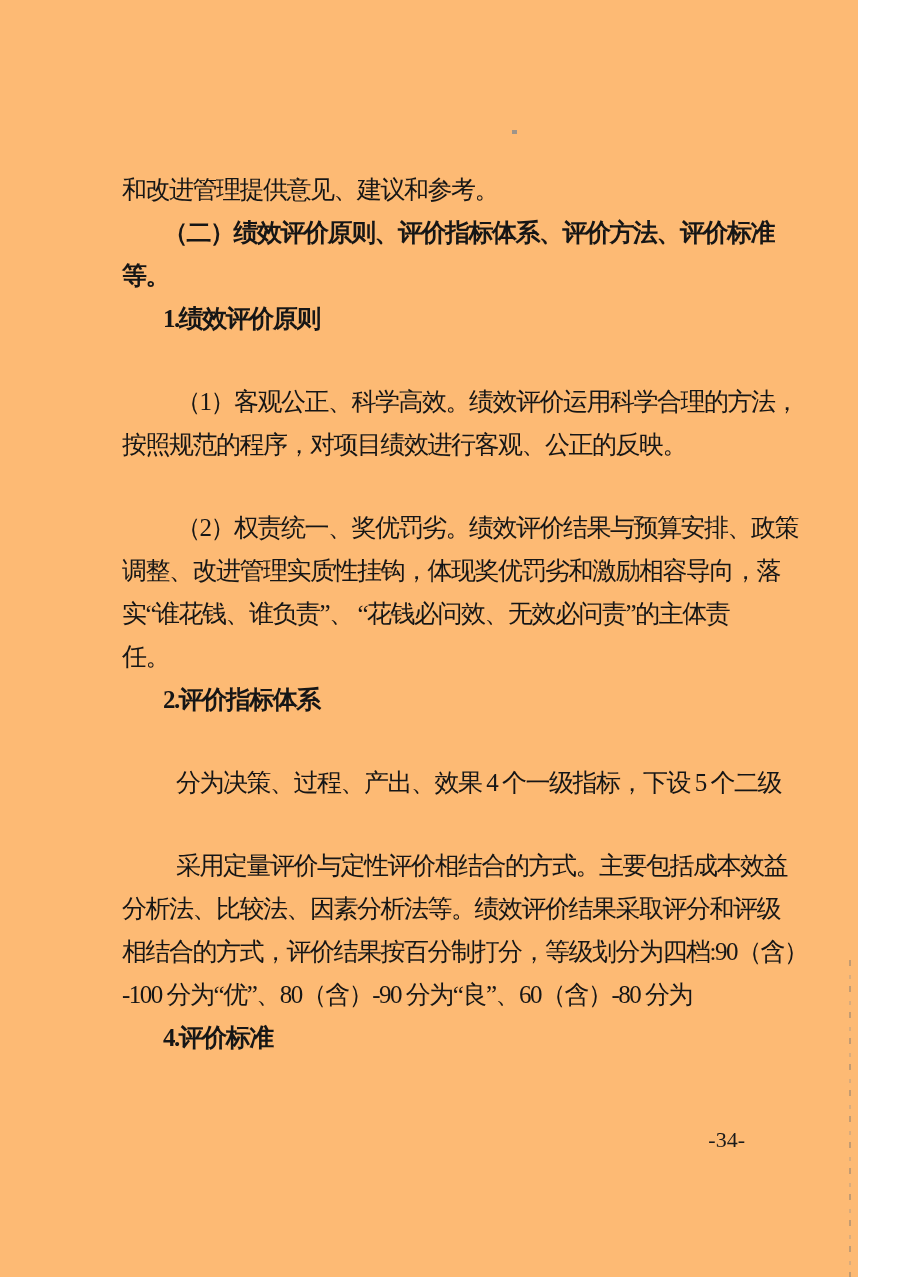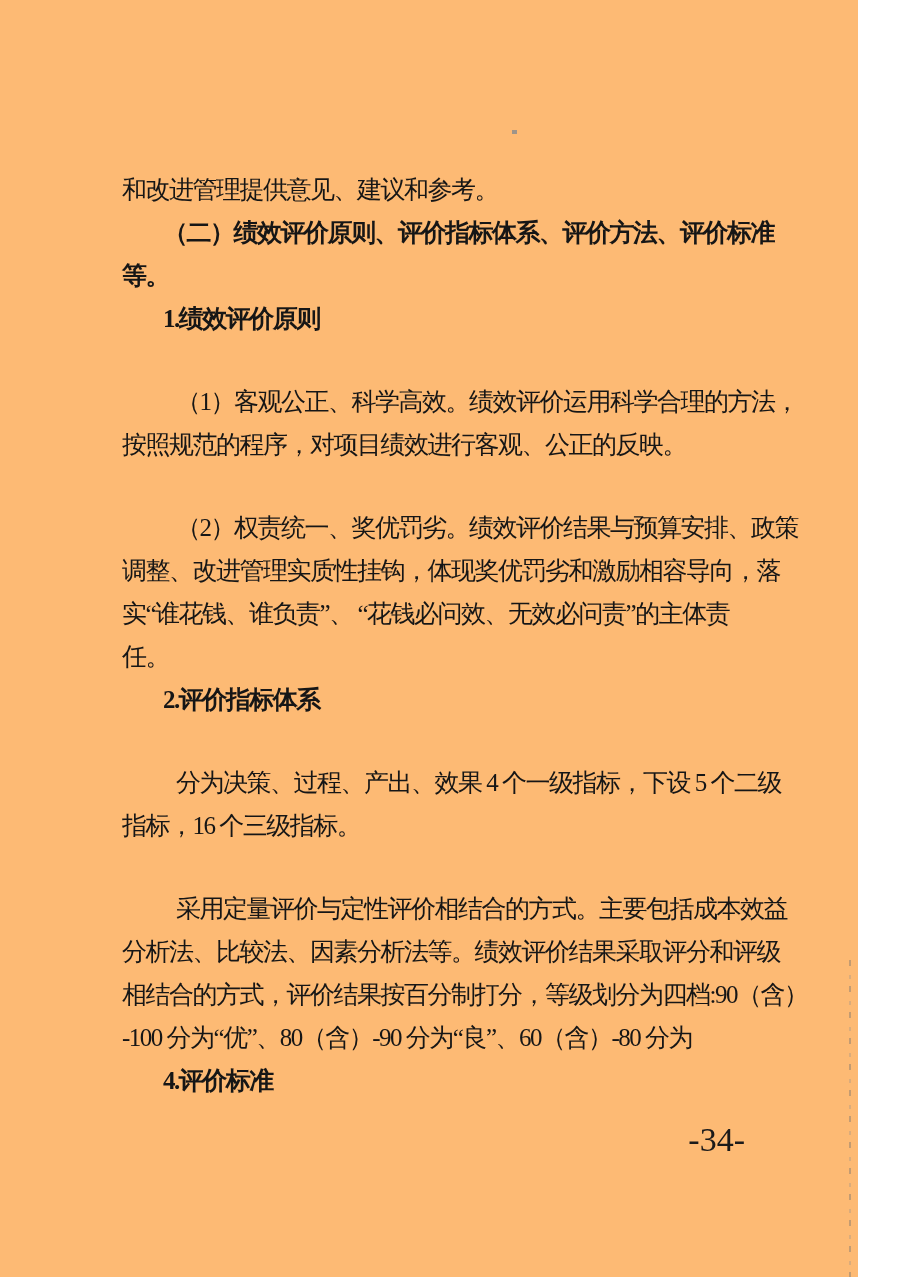--- a/index.html
+++ b/index.html
@@ -38,21 +38,21 @@
   }
   .ind15 {
     padding-left: 41px;
   }
   .pagenum {
     position: absolute;
     top: 1118px;
     right: 113px;
     height: 43px;
     line-height: 43px;
-    font-size: 34px;
+    font-size: 22px;
     letter-spacing: 0;
     color: #1a1a1a;
   }
   .speck {
     position: absolute;
     left: 512px;
     top: 130px;
     width: 5px;
     height: 4px;
     background: #8d8d8d;
@@ -87,21 +87,20 @@
     <div class="line bold">等。</div>
     <div class="line bold ind15">1.绩效评价原则</div>
     <div class="line ind2">（1）客观公正、科学高效。绩效评价运用科学合理的方法，</div>
     <div class="line">按照规范的程序，对项目绩效进行客观、公正的反映。</div>
     <div class="line ind2">（2）权责统一、奖优罚劣。绩效评价结果与预算安排、政策</div>
     <div class="line">调整、改进管理实质性挂钩，体现奖优罚劣和激励相容导向，落</div>
     <div class="line">实“谁花钱、谁负责”、 “花钱必问效、无效必问责”的主体责</div>
     <div class="line">任。</div>
     <div class="line bold ind15">2.评价指标体系</div>
     <div class="line ind2">分为决策、过程、产出、效果 4 个一级指标，下设 5 个二级</div>
-    <div class="line">指标，16 个三级指标。</div>
     <div class="line ind2">采用定量评价与定性评价相结合的方式。主要包括成本效益</div>
     <div class="line">分析法、比较法、因素分析法等。绩效评价结果采取评分和评级</div>
     <div class="line">相结合的方式，评价结果按百分制打分，等级划分为四档:90（含）</div>
     <div class="line">-100 分为“优”、80（含）-90 分为“良”、60（含）-80 分为</div>
     <div class="line bold ind15">4.评价标准</div>
   </div>
 
   <div class="pagenum">-34-</div>
 
 </div>

